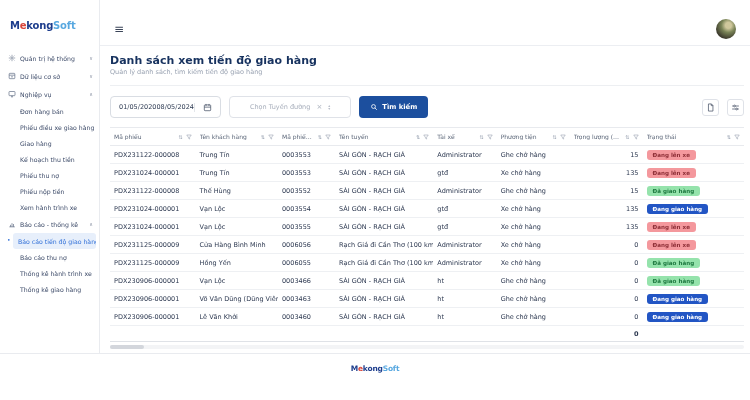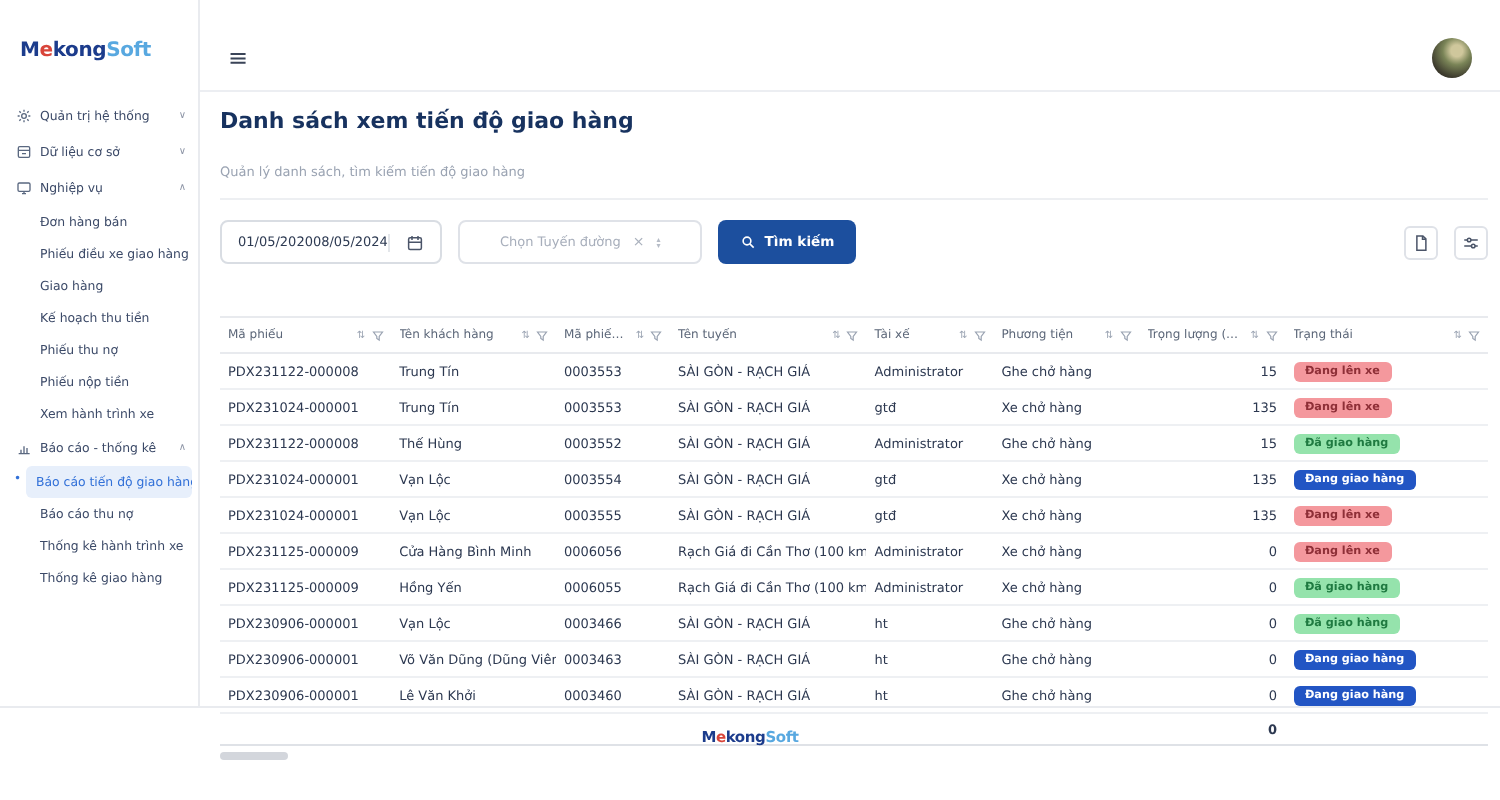--- a/index.html
+++ b/index.html
@@ -28,21 +28,21 @@
   
   .main { flex: 1; display: flex; flex-direction: column; min-width: 0; }
   .topbar { height: 46px; flex: none; border-bottom: 1px solid #eceef2; display: flex;
             align-items: center; justify-content: space-between; padding: 12px 14px 0 14px; }
   .hamburger { font-size: 12px; color: #3a4458; cursor: pointer; line-height: 1; }
   .avatar { width: 20px; height: 20px; border-radius: 50%; cursor: pointer;
             background: radial-gradient(circle at 62% 32%, #cfc79c 0 16%, #7a8457 38%, #3e3c2e 72%, #23201a 100%); }
 
   .content { flex: 1; padding: 8px 6px 0 10px; display: flex; flex-direction: column; min-height: 0; }
   .page-title { font-size: 11px; color: #17325f; font-weight: bold; }
-  .page-subtitle { font-size: 6.5px; color: #9aa3b2; margin-top: 15px; }
+  .page-subtitle { font-size: 6.5px; color: #9aa3b2; margin-top: 1px; }
   .divider { border-top: 1px solid #edeff2; margin-top: 9px; }
 
   
   .filters { display: flex; align-items: center; gap: 8px; margin-top: 10px; }
   .date-range { display: flex; align-items: center; border: 1px solid #d9dde3; border-radius: 4px;
                 height: 22px; padding: 0 8px; font-size: 6.5px; color: #2d3a52; cursor: pointer; }
   .cal-sep { border-left: 1px solid #e3e6ea; padding-left: 8px; display: flex; align-items: center; }
   .cal-sep svg { width: 9px; height: 9px; display: block; }
   .route-select { display: flex; align-items: center; gap: 6px; border: 1px solid #dfe2e8; border-radius: 4px;
                   height: 22px; padding: 0 20px; font-size: 6.5px; color: #a7aebb; cursor: pointer; }
@@ -51,21 +51,21 @@
   .btn-primary { display: flex; align-items: center; gap: 4px; background: #1c4f9e; color: #fff; border: none;
                  border-radius: 4px; height: 22px; padding: 0 11px; font-size: 6.8px; font-weight: bold;
                  font-family: inherit; cursor: pointer; }
   .btn-primary svg { width: 8px; height: 8px; }
   .spacer { flex: 1; }
   .icon-btn { width: 17px; height: 17px; border: 1px solid #dfe2e8; border-radius: 3px; background: #fff;
               display: flex; align-items: center; justify-content: center; color: #4a5468; cursor: pointer; }
   .icon-btn svg { width: 9px; height: 9px; }
 
   
-  table { margin-top: 26px; border-collapse: collapse; width: 100%; table-layout: fixed; }
+  table { margin-top: 9px; border-collapse: collapse; width: 100%; table-layout: fixed; }
   thead th { border-top: 1px solid #e8eaee; border-bottom: 1px solid #e8eaee; font-size: 6px; color: #5b6678;
              font-weight: normal; padding: 5px 4px; text-align: left; white-space: nowrap; overflow: hidden; cursor: pointer; }
   th .hwrap { display: flex; align-items: center; gap: 3px; }
   th .hlabel { overflow: hidden; text-overflow: ellipsis; }
   th .sort-g { margin-left: auto; font-size: 5px; color: #9aa3b2; }
   th .funnel svg { width: 6px; height: 6px; display: block; }
   tbody td { border-bottom: 1px solid #eef0f3; font-size: 6.5px; color: #2c3850; padding: 3.5px 4px;
              white-space: nowrap; overflow: hidden; }
   tfoot td { border-bottom: 1px solid #dfe2e7; font-size: 6.5px; color: #2c3850; font-weight: bold; padding: 3.5px 4px; }
   .num { text-align: right; }

